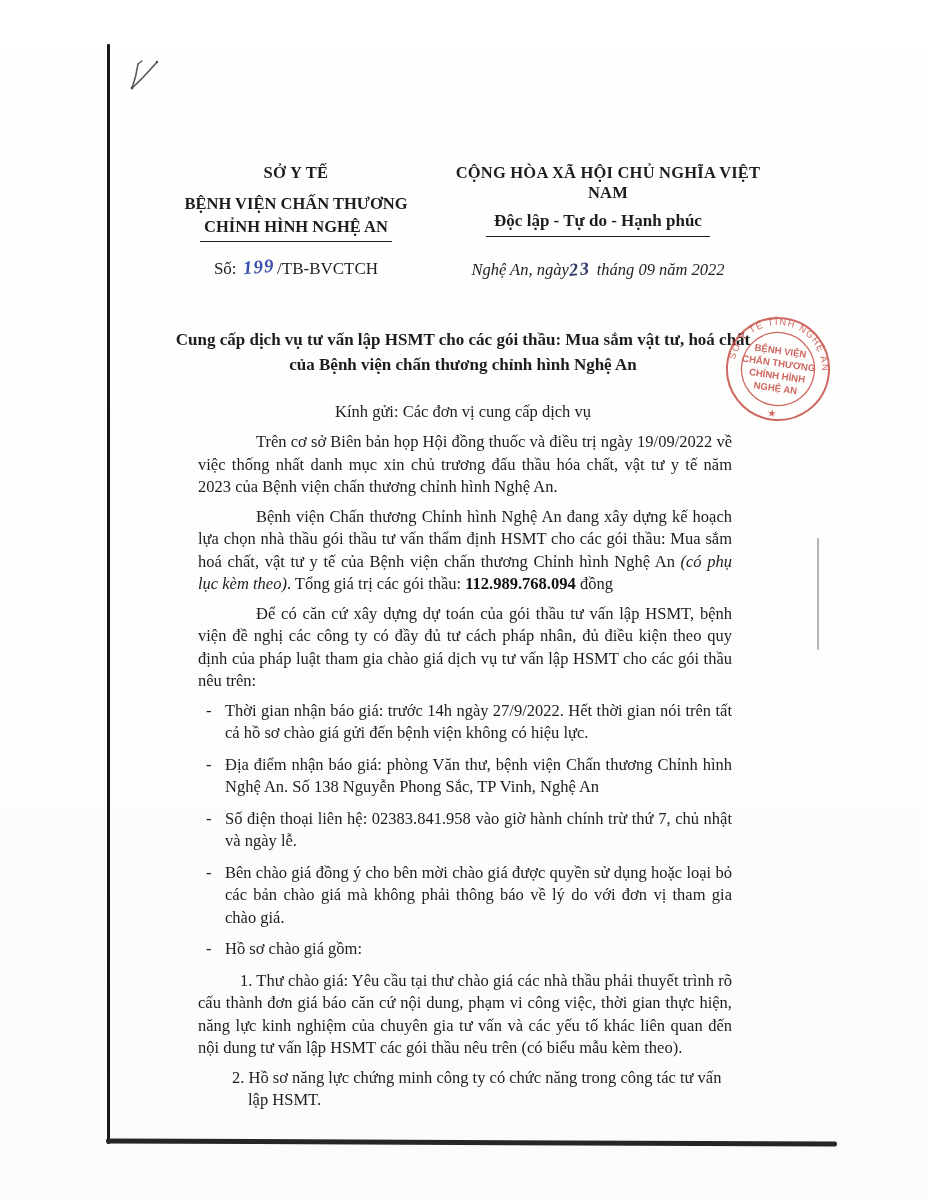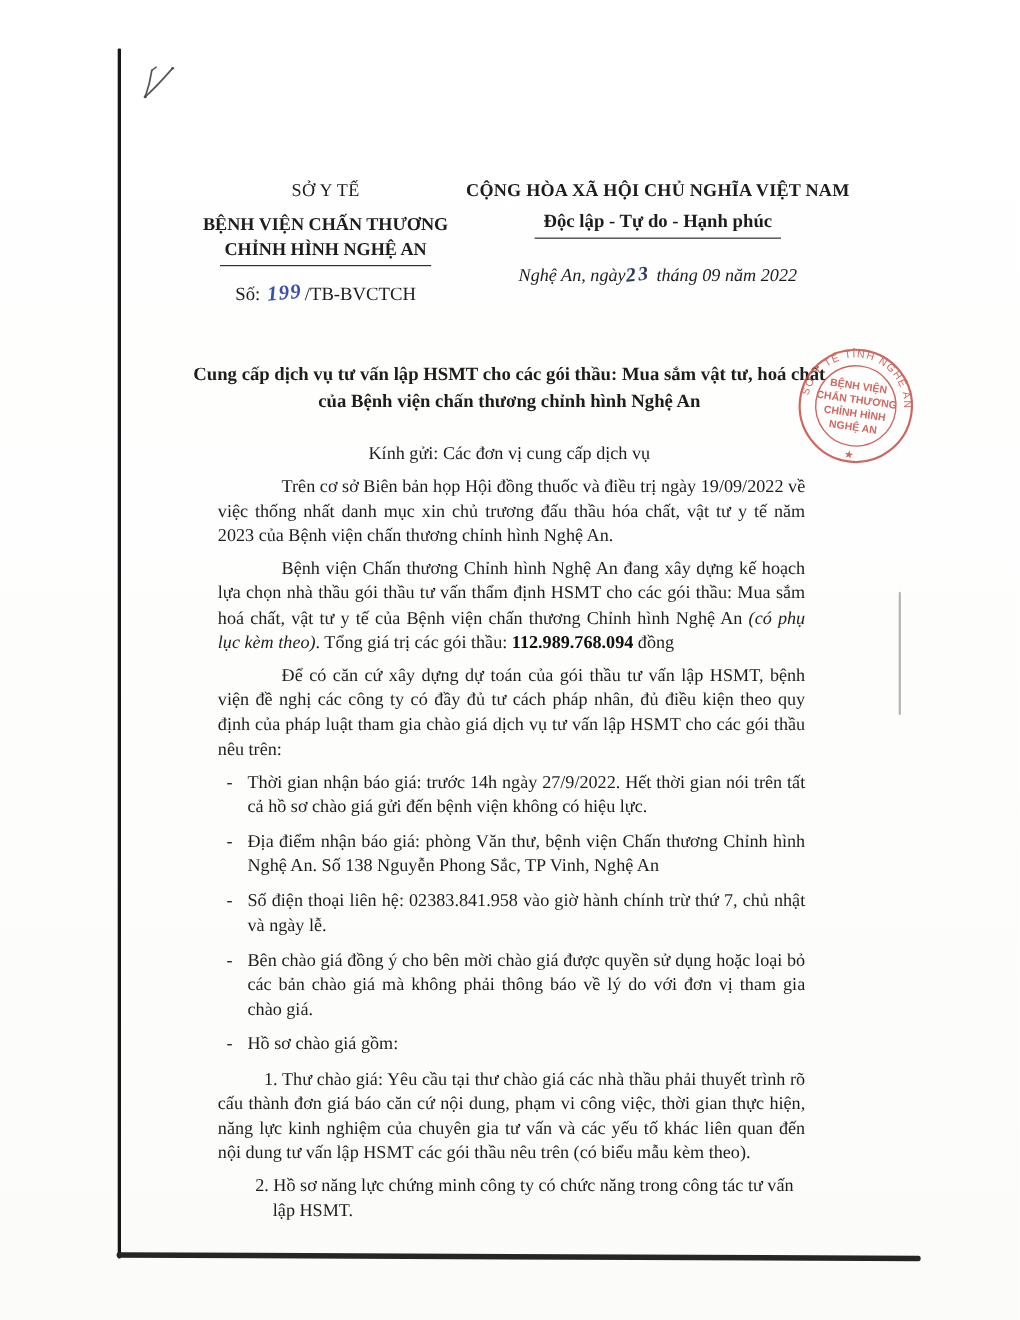--- a/index.html
+++ b/index.html
@@ -11,27 +11,27 @@
   .scan{position:absolute;inset:0;background:linear-gradient(180deg,#ffffff 0%,#fdfdfc 60%,#fbfbfa 100%);}
   
   .edge-left{position:absolute;left:107px;top:44px;width:3px;height:1100px;background:#171717;border-radius:1px;}
   .edge-bottom{position:absolute;left:106px;top:1140px;width:731px;height:5px;background:#262626;border-radius:2px;transform:rotate(0.25deg);}
   .edge-right{position:absolute;left:817px;top:538px;width:2px;height:112px;background:#8d8d8d;opacity:.65;border-radius:1px;}
   
   .tick{position:absolute;left:124px;top:54px;}
   
   .hdr-left{position:absolute;left:150px;top:163px;width:292px;text-align:center;}
   .hdr-right{position:absolute;left:423px;top:163px;width:350px;text-align:center;}
-  .org-parent{font-weight:normal;font-size:16.5px;letter-spacing:.3px;}
+  .org-parent{font-weight:bold;font-size:16.5px;letter-spacing:.3px;}
   .org-name{font-weight:bold;font-size:16.5px;line-height:23px;margin-top:9px;}
   .u-org{display:inline-block;border-bottom:1.7px solid #1c1c1c;padding:0 4px 3px 4px;}
   .so-line{margin-top:15px;font-size:17px;}
   .hw-199{display:inline-block;color:#3a4fae;font-style:italic;font-weight:600;font-size:19px;letter-spacing:1px;transform:rotate(-5deg) translateY(-1px);margin:0 2px 0 6px;}
   .so-suffix{margin-left:1px;}
-  .motto1{font-weight:bold;font-size:16.5px;letter-spacing:.2px;}
+  .motto1{font-weight:bold;font-size:16.5px;letter-spacing:.2px;margin-left:20px;}
   .motto2{font-weight:bold;font-size:17px;margin-top:8px;}
   .u-motto{display:inline-block;border-bottom:1.7px solid #1c1c1c;padding:0 8px 5px 8px;}
   .dateline{font-style:italic;font-size:16.5px;margin-top:22px;}
   .hw-23{display:inline-block;color:#2c3a66;font-weight:600;font-size:18px;transform:rotate(-6deg);margin:0 3px 0 0px;letter-spacing:2px;}
   .date-suffix{margin-left:3px;}
   
   .title-wrap{position:absolute;left:168px;top:318px;width:590px;text-align:center;}
   .doc-title{font-weight:bold;font-size:19px;letter-spacing:.4px;}
   .doc-subtitle{font-weight:bold;font-size:17px;line-height:25px;margin-top:9px;}
   .salutation{font-size:16.5px;margin-top:25px;}

